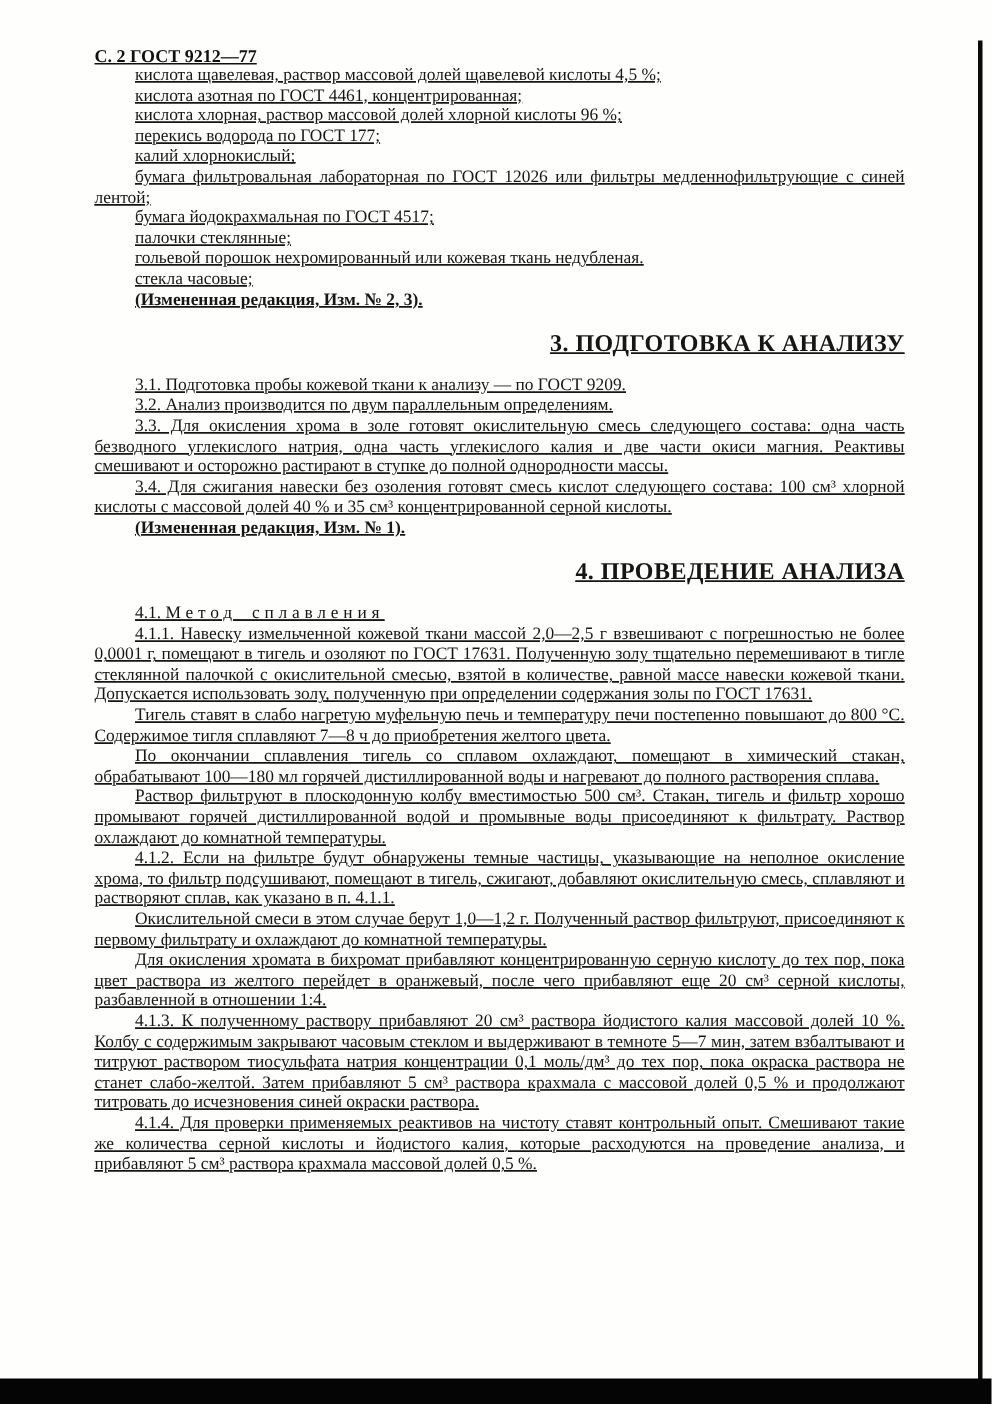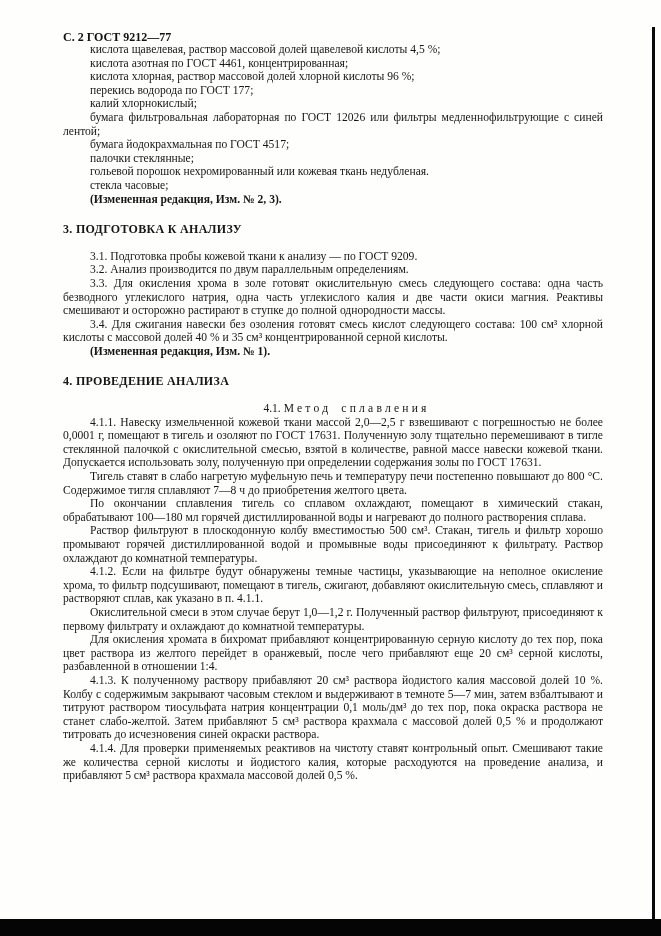--- a/index.html
+++ b/index.html
@@ -1,15 +1,15 @@
 <!DOCTYPE html>
 <html><head>
 <meta charset="utf-8">
 <style>
-  * { margin: 0; padding: 0; box-sizing: border-box; }
+  * { margin: 0; padding: 0; box-sizing: border-box; text-decoration: underline; }
   html, body { width: 661px; height: 936px; }
   body {
     background: #ffffff;
     font-family: "Liberation Serif", serif;
     overflow: hidden;
   }
   .page {
     position: relative;
     width: 661px;
     height: 936px;
@@ -31,27 +31,27 @@
     font-size: 11.6px;
     line-height: 13.6px;
     color: #161616;
   }
   .para {
     text-align: justify;
     text-indent: 27px;
   }
   .bold { font-weight: bold; }
   .section-title {
-    text-align: left;
+    text-align: right;
     font-weight: bold;
-    font-size: 12px;
+    font-size: 16px;
     margin: 17px 0 13px 0;
     letter-spacing: 0.3px;
   }
-  .method-line { text-align: center; }
+  .method-line { text-align: left; }
   .spaced { letter-spacing: 3.2px; word-spacing: 4px; }
   .scan-bottom {
     position: absolute;
     left: 0; right: 0; bottom: 0;
     height: 17px;
     background: #050505;
   }
   .scan-right {
     position: absolute;
     top: 27px;

